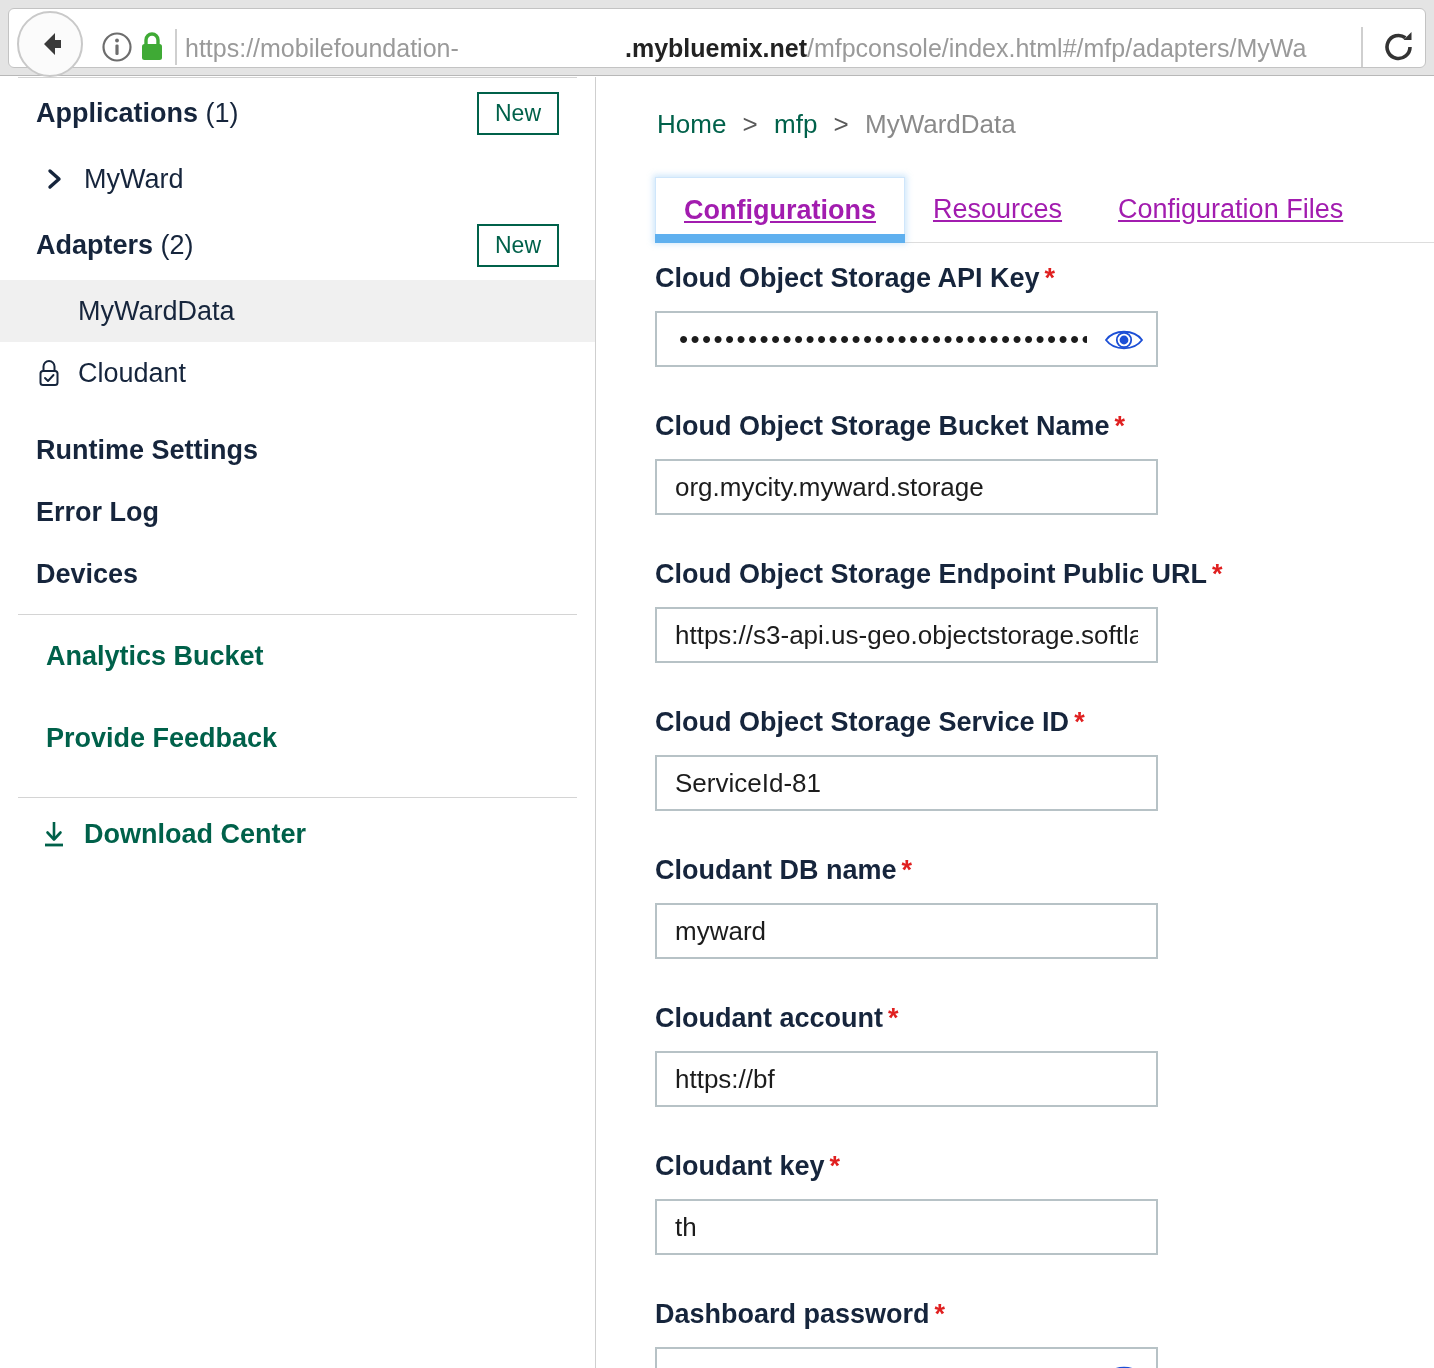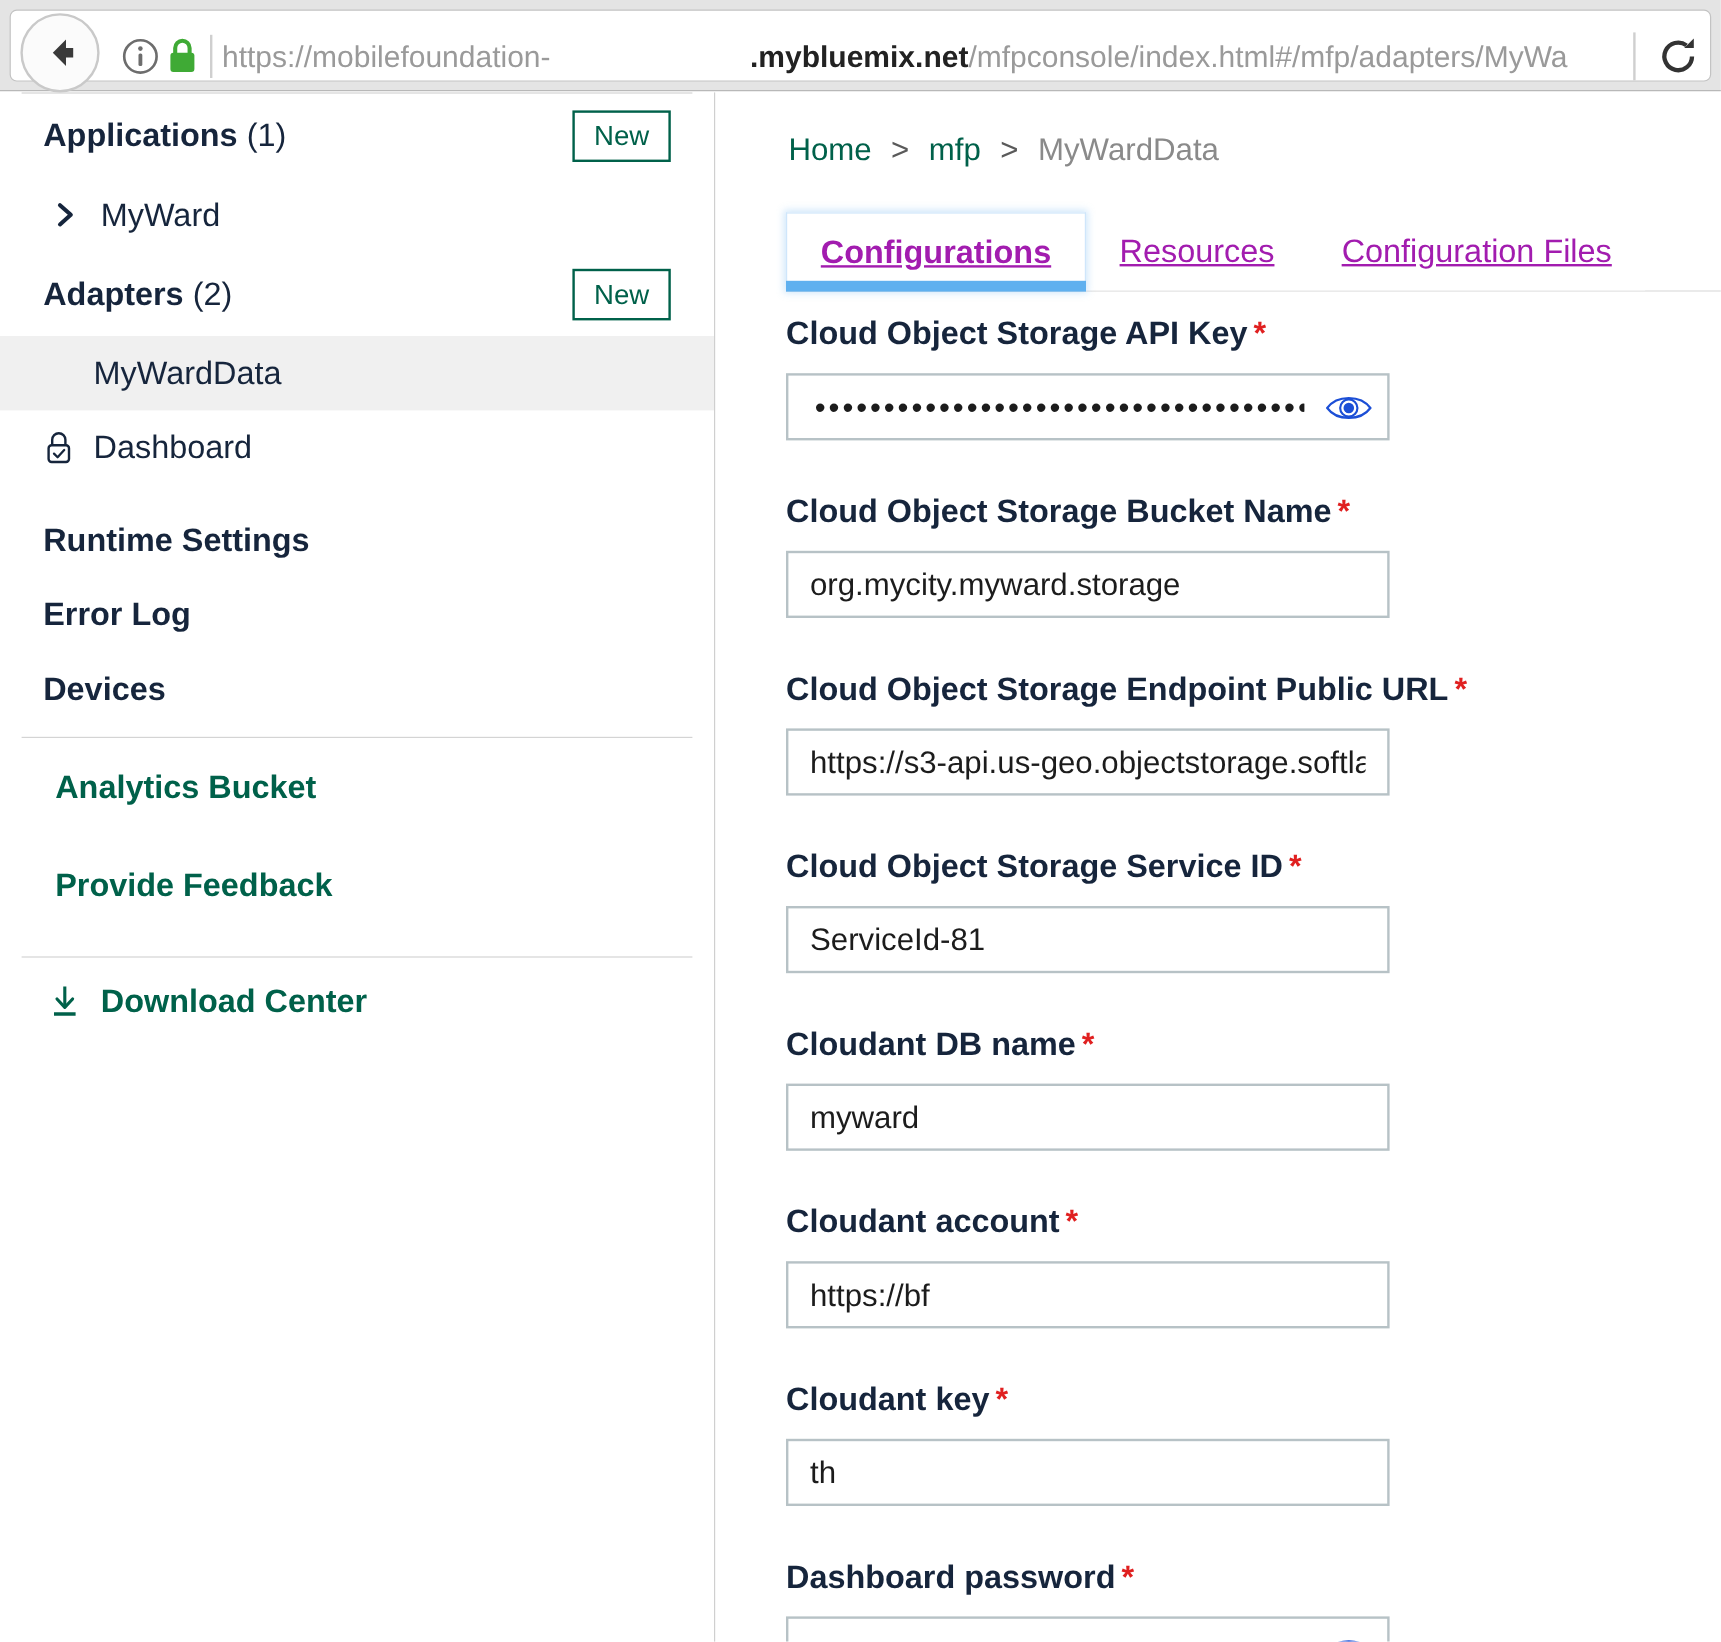--- a/index.html
+++ b/index.html
@@ -326,21 +326,21 @@
   <div class="leaf-row selected">
     <span>MyWardData</span>
   </div>
 
   <div class="icon-row">
     <svg class="ic" viewBox="0 0 26 30">
       <path d="M7.5 13 L7.5 8.5 a5.5 5.5 0 0 1 11 0 L18.5 13" fill="none" stroke="#16253c" stroke-width="2"></path>
       <rect x="4.5" y="13" width="17" height="14" rx="2.5" fill="none" stroke="#16253c" stroke-width="2"></rect>
       <path d="M9 20 L12 23 L17.5 17" fill="none" stroke="#16253c" stroke-width="1.9" stroke-linecap="round" stroke-linejoin="round"></path>
     </svg>
-    <span>Dashboard</span>
+    <span>Cloudant</span>
   </div>
 
   <div class="bold-row">
     <span>Runtime Settings</span>
   </div>
   <div class="bold-row">
     <span>Error Log</span>
   </div>
   <div class="bold-row">
     <span>Devices</span>

